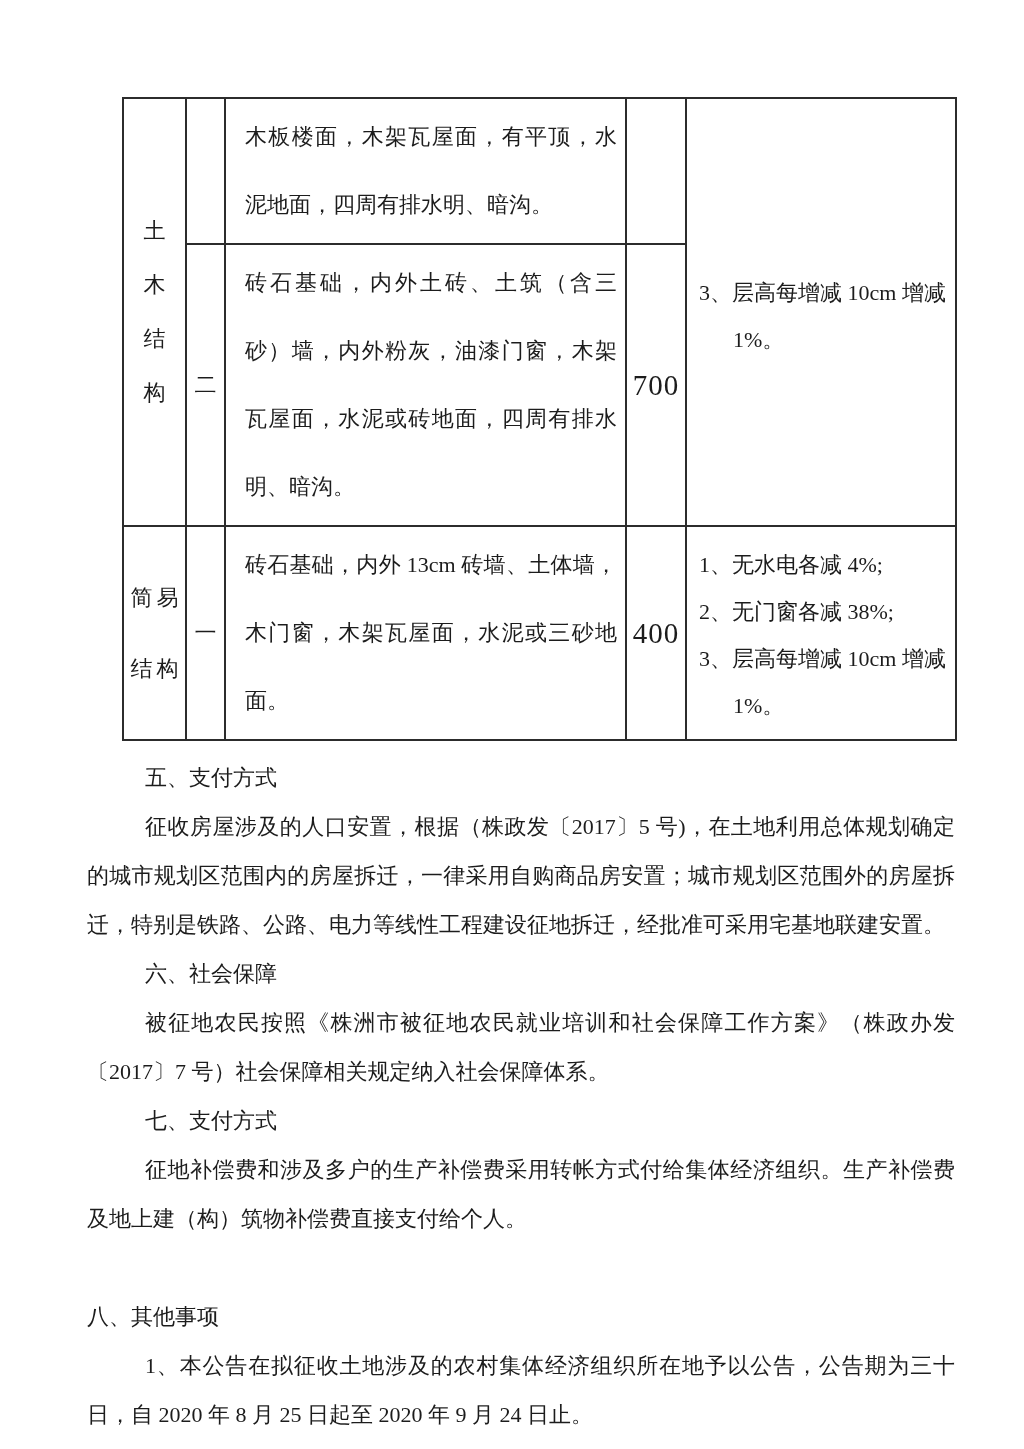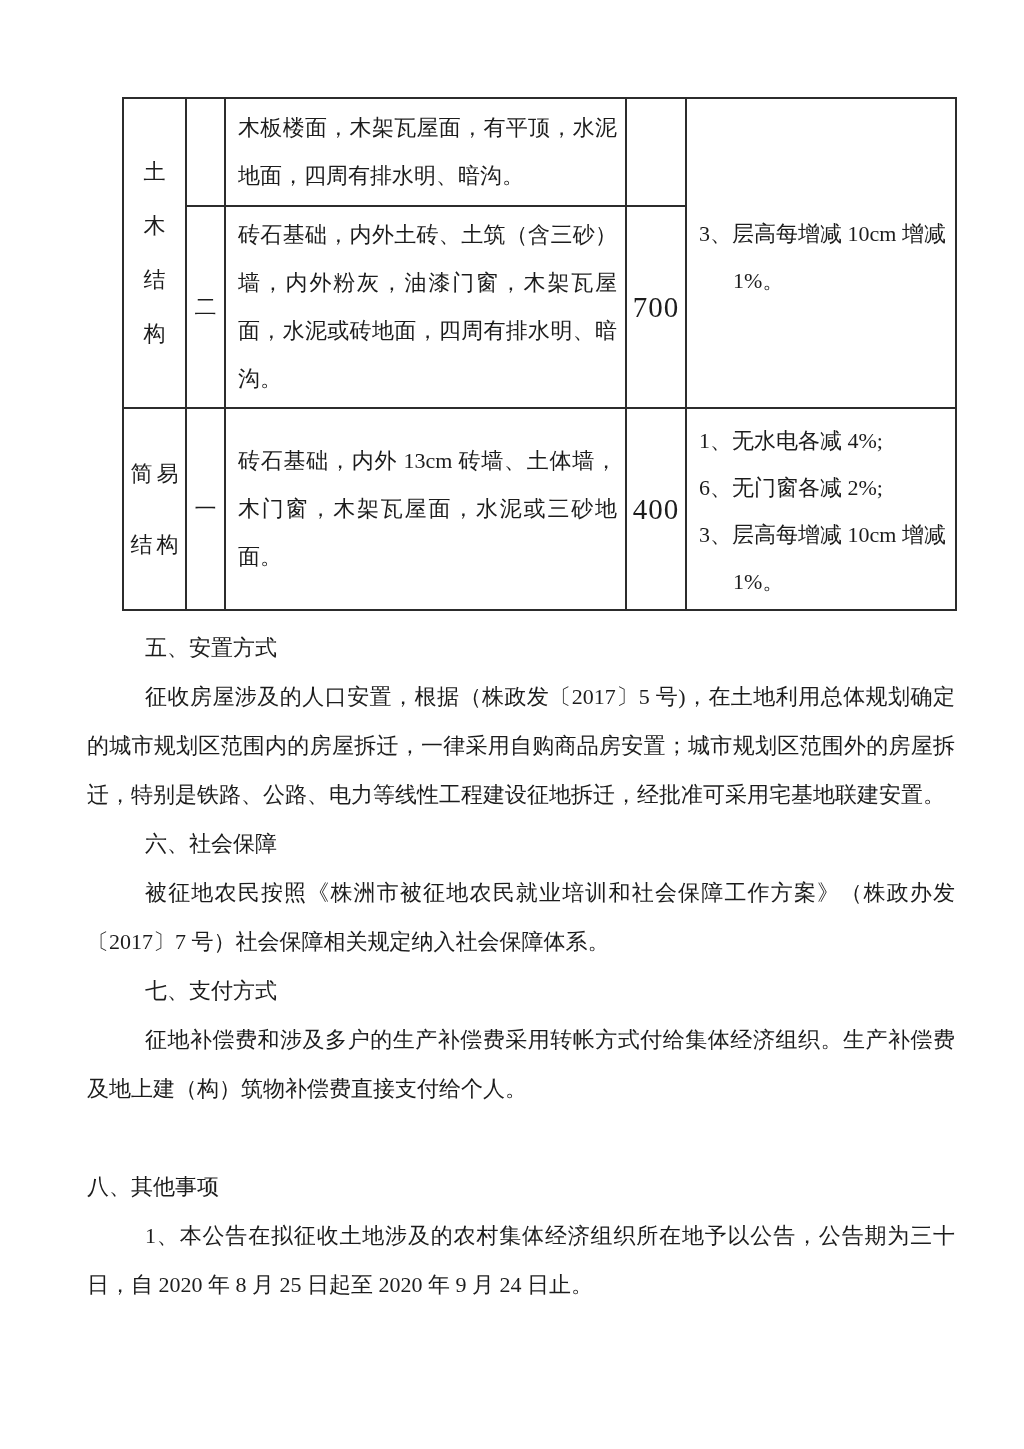--- a/index.html
+++ b/index.html
@@ -44,22 +44,22 @@
   .cat-stack {
     display: flex; flex-direction: column;
     justify-content: space-evenly; align-items: center;
   }
   .cat-stack.tall { height: 249px; }
   .cat-stack.short { height: 191px; }
   .cat-line { line-height: 1; letter-spacing: 4px; text-indent: 4px; }
 
   td.grade { text-align: center; }
   td.desc {
-    padding: 4px 8px 4px 12px;
-    line-height: 48px;
+    padding: 4px 8px 4px 19px;
+    line-height: 68px;
     text-align: justify;
   }
   td.price { text-align: center; font-size: 29px; letter-spacing: 1px; }
   td.notes {
     vertical-align: top;
     padding: 12px 8px 4px 12px;
     line-height: 47px;
   }
   td.notes.tight { padding-top: 8px; }
   .note-item {
@@ -122,29 +122,29 @@
         <div class="cat-stack short">
           <span class="cat-line">简易</span>
           <span class="cat-line">结构</span>
         </div>
       </td>
       <td class="grade">一</td>
       <td class="desc">砖石基础，内外 13cm 砖墙、土体墙，木门窗，木架瓦屋面，水泥或三砂地面。</td>
       <td class="price">400</td>
       <td class="notes tight">
         <div class="note-item">1、无水电各减 4%;</div>
-        <div class="note-item">6、无门窗各减 2%;</div>
+        <div class="note-item">2、无门窗各减 38%;</div>
         <div class="note-item">3、层高每增减 10cm 增减 1%。</div>
       </td>
     </tr>
   </tbody>
     </table>
 
   <div class="body-text">
-    <p class="heading">五、安置方式</p>
+    <p class="heading">五、支付方式</p>
     <p class="para">征收房屋涉及的人口安置，根据（株政发〔2017〕5 号)，在土地利用总体规划确定的城市规划区范围内的房屋拆迁，一律采用自购商品房安置；城市规划区范围外的房屋拆迁，特别是铁路、公路、电力等线性工程建设征地拆迁，经批准可采用宅基地联建安置。</p>
 
     <p class="heading">六、社会保障</p>
     <p class="para">被征地农民按照《株洲市被征地农民就业培训和社会保障工作方案》（株政办发〔2017〕7 号）社会保障相关规定纳入社会保障体系。</p>
 
     <p class="heading">七、支付方式</p>
     <p class="para">征地补偿费和涉及多户的生产补偿费采用转帐方式付给集体经济组织。生产补偿费及地上建（构）筑物补偿费直接支付给个人。</p>
 
     <p class="heading flush">八、其他事项</p>
     <p class="para">1、本公告在拟征收土地涉及的农村集体经济组织所在地予以公告，公告期为三十日，自 2020 年 8 月 25 日起至 2020 年 9 月 24 日止。</p>

